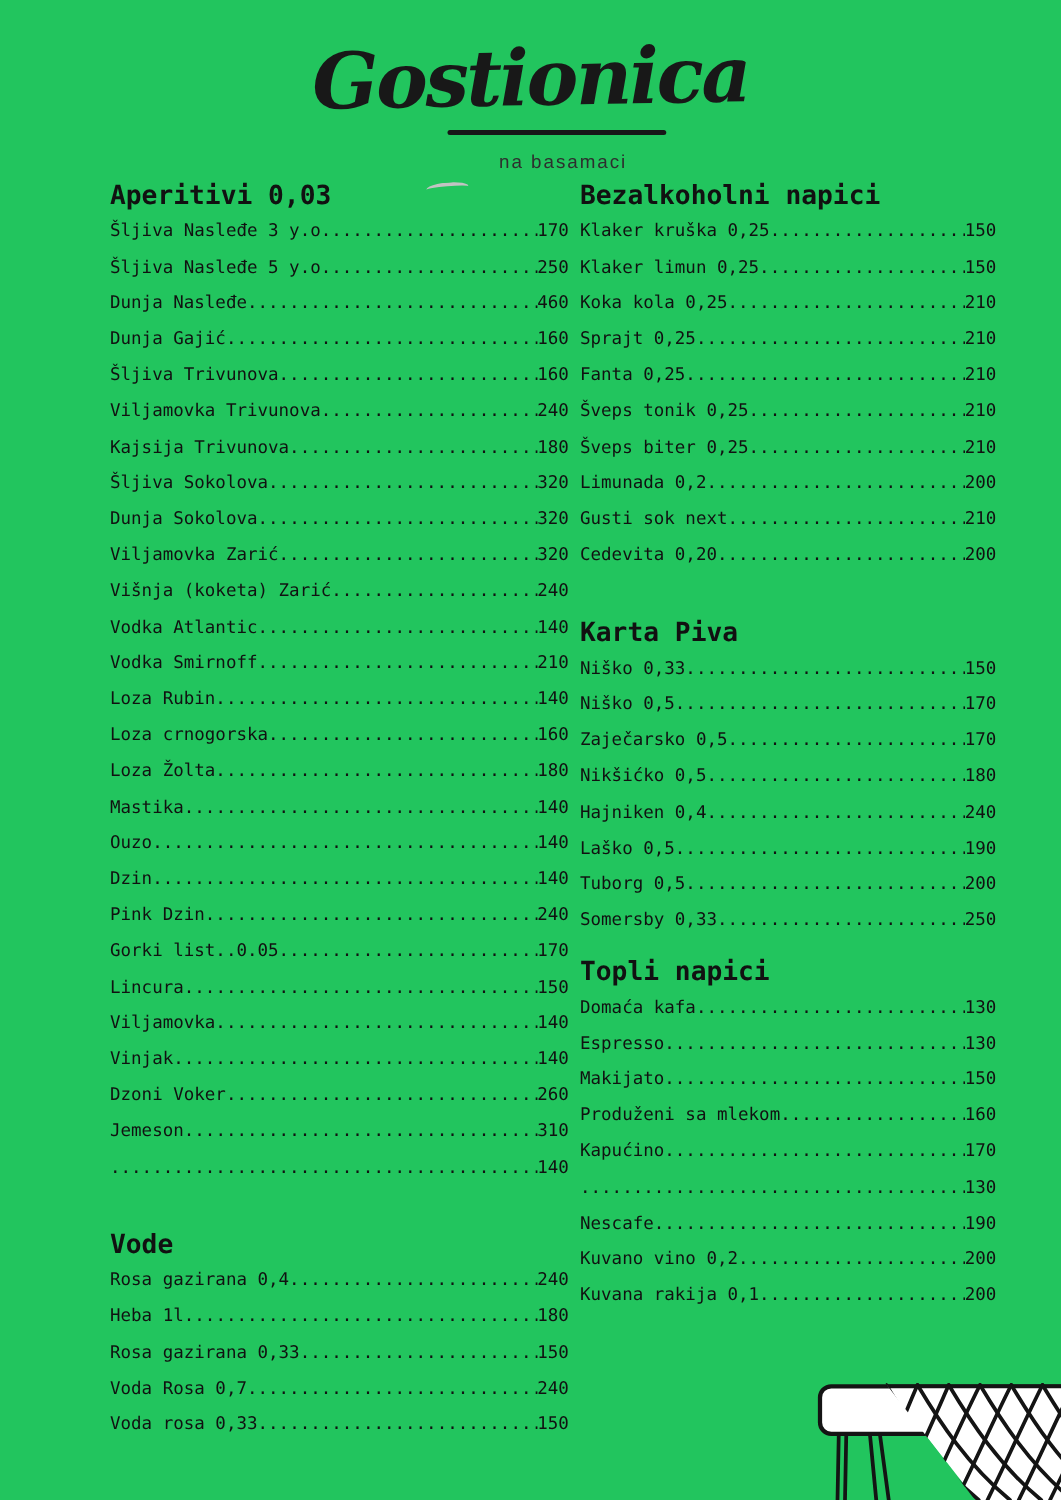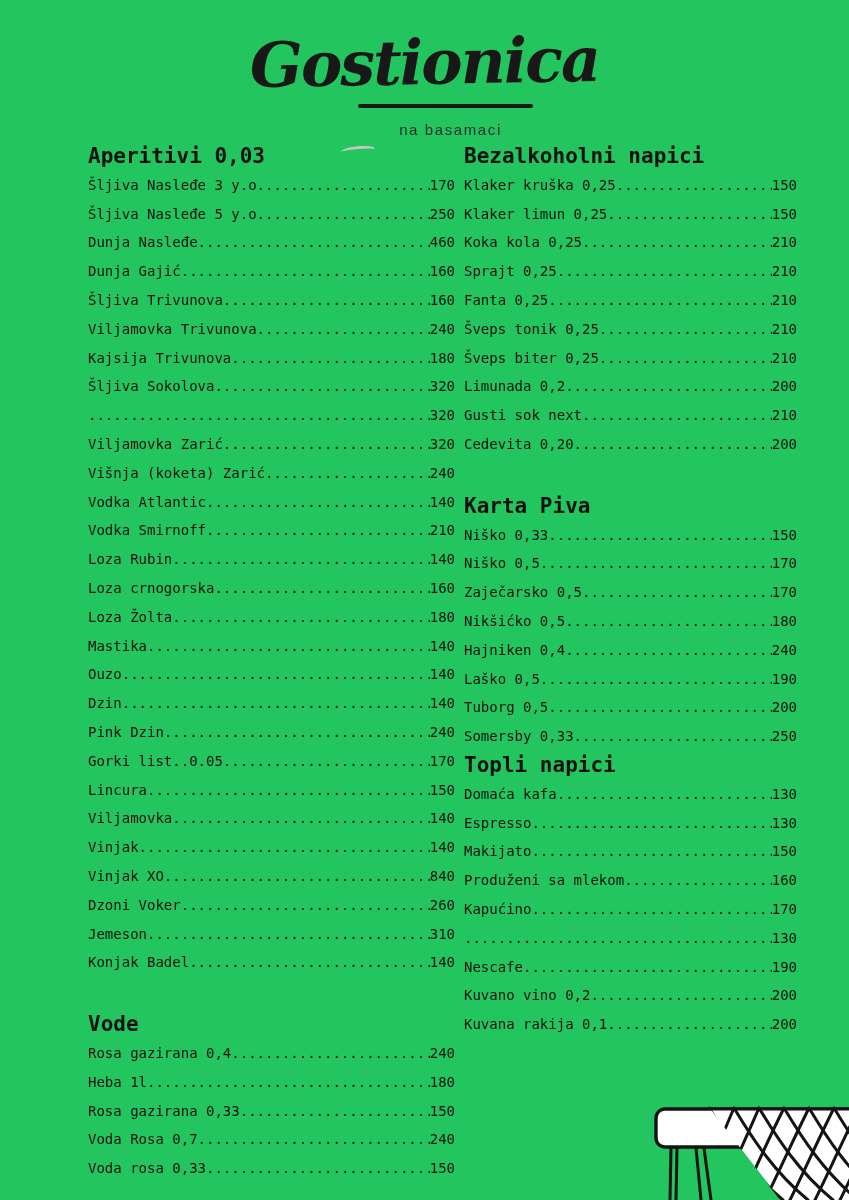--- a/index.html
+++ b/index.html
@@ -59,21 +59,21 @@
     border-radius: 50%;
     transform: rotate(-5deg);
   }
 
   
   .menu-col { position: absolute; top: 142px; }
   .col-left  { left: 52px;  width: 367px; margin-left: 36px; }
   .col-right { left: 464px; width: 333px; }
 
   .menu-section + .menu-section { margin-top: 33px; }
-  .menu-section[data-section-id="topli"] { margin-top: 0; }
+  .menu-section[data-section-id="topli"] { margin-top: 12px; }
 
   .section-title {
     margin: 0;
     font-size: 21px;
     font-weight: bold;
     line-height: 28.8px;
     white-space: nowrap;
   }
   .menu-row {
     display: flex;
@@ -145,20 +145,21 @@
           <span class="item-name">Kajsija Trivunova</span>
           <span class="leader"></span>
           <span class="item-price">180</span>
         </div>
         <div class="menu-row">
           <span class="item-name">Šljiva Sokolova</span>
           <span class="leader"></span>
           <span class="item-price">320</span>
         </div>
         <div class="menu-row">
+          <span class="item-name">Dunja Sokolova</span>
           <span class="leader"></span>
           <span class="item-price">320</span>
         </div>
         <div class="menu-row">
           <span class="item-name">Viljamovka Zarić</span>
           <span class="leader"></span>
           <span class="item-price">320</span>
         </div>
         <div class="menu-row">
           <span class="item-name">Višnja (koketa) Zarić</span>
@@ -224,36 +225,30 @@
           <span class="item-name">Viljamovka</span>
           <span class="leader"></span>
           <span class="item-price">140</span>
         </div>
         <div class="menu-row">
           <span class="item-name">Vinjak</span>
           <span class="leader"></span>
           <span class="item-price">140</span>
         </div>
         <div class="menu-row">
-          <span class="item-name">Vinjak XO</span>
-          <span class="leader"></span>
-          <span class="item-price">840</span>
-        </div>
-        <div class="menu-row">
           <span class="item-name">Dzoni Voker</span>
           <span class="leader"></span>
           <span class="item-price">260</span>
         </div>
         <div class="menu-row">
           <span class="item-name">Jemeson</span>
           <span class="leader"></span>
           <span class="item-price">310</span>
         </div>
         <div class="menu-row">
-          <span class="item-name">Konjak Badel</span>
           <span class="leader"></span>
           <span class="item-price">140</span>
         </div>
       </section>
       <section class="menu-section" data-section-id="vode">
         <h2 class="section-title">Vode</h2>
         <div class="menu-row">
           <span class="item-name">Rosa gazirana 0,4</span>
           <span class="leader"></span>
           <span class="item-price">240</span>

